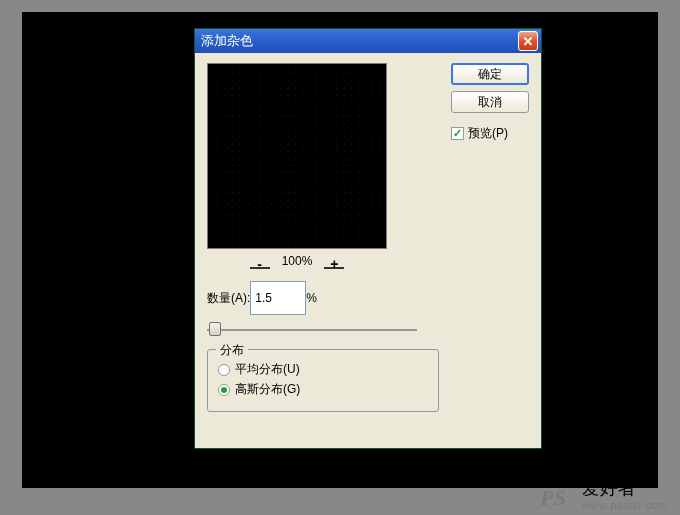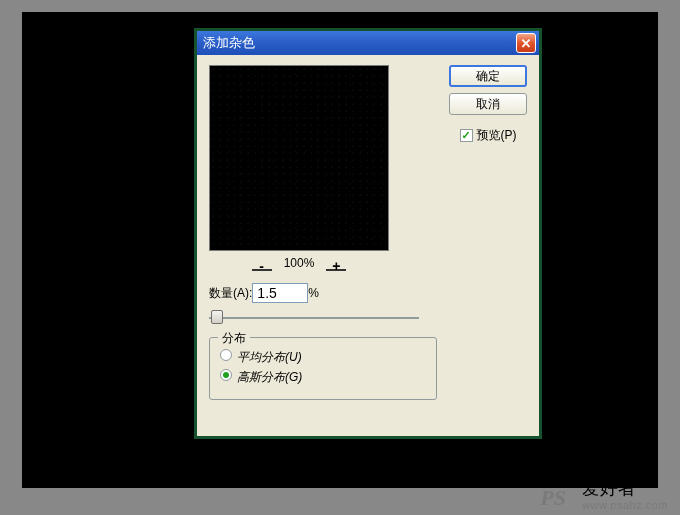--- a/index.html
+++ b/index.html
@@ -19,21 +19,21 @@
       width: 636px;
       height: 476px;
       background: #000000;
     }
     .dialog {
       position: absolute;
       top: 28px;
       left: 194px;
       width: 348px;
       background: #ECE9D8;
-      border: 3px solid #14532d;
+      border: 1px solid #14532d;
       box-shadow: 2px 2px 4px rgba(0,0,0,0.3);
     }
     .titlebar {
       height: 24px;
       background: linear-gradient(to bottom, #3B77DD 0%, #2A5DC7 50%, #1E4FB8 100%);
       display: flex;
       align-items: center;
       justify-content: space-between;
       padding: 0 3px 0 6px;
       color: #fff;
@@ -78,21 +78,20 @@
       justify-content: center;
     }
     .btn.default {
       border: 2px solid #3B77DD;
     }
     .preview-wrap {
       display: flex;
       align-items: center;
       gap: 4px;
       margin-top: 6px;
-      justify-content: center;
     }
     .checkbox {
       width: 13px;
       height: 13px;
       background: #fff;
       border: 1px solid #919B9C;
       display: inline-flex;
       align-items: center;
       justify-content: center;
       cursor: pointer;
@@ -143,24 +142,24 @@
       position: relative;
       top: 2px;
     }
     .amount-row {
       display: flex;
       align-items: center;
       margin-bottom: 6px;
     }
     .amount-input {
       width: 56px;
-      height: 20px;
+      height: 34px;
       border: 1px solid #7F9DB9;
       padding: 4px 4px;
-      font-size: 14px;
+      font-size: 12px;
       background: #fff;
     }
     .slider-track {
       position: relative;
       width: 210px;
       height: 18px;
       margin-bottom: 10px;
     }
     .slider-line {
       position: absolute;
@@ -191,24 +190,24 @@
     .legend {
       position: absolute;
       top: -8px;
       left: 8px;
       background: #ECE9D8;
       padding: 0 4px;
       font-size: 12px;
     }
     .radio-row {
       display: flex;
+      align-items: center;
       gap: 5px;
       margin: 3px 0;
       cursor: pointer;
-      font-style: italic;
     }
     .radio {
       width: 12px;
       height: 12px;
       border: 1px solid #919B9C;
       border-radius: 50%;
       background: #fff;
       display: inline-flex;
       align-items: center;
       justify-content: center;

